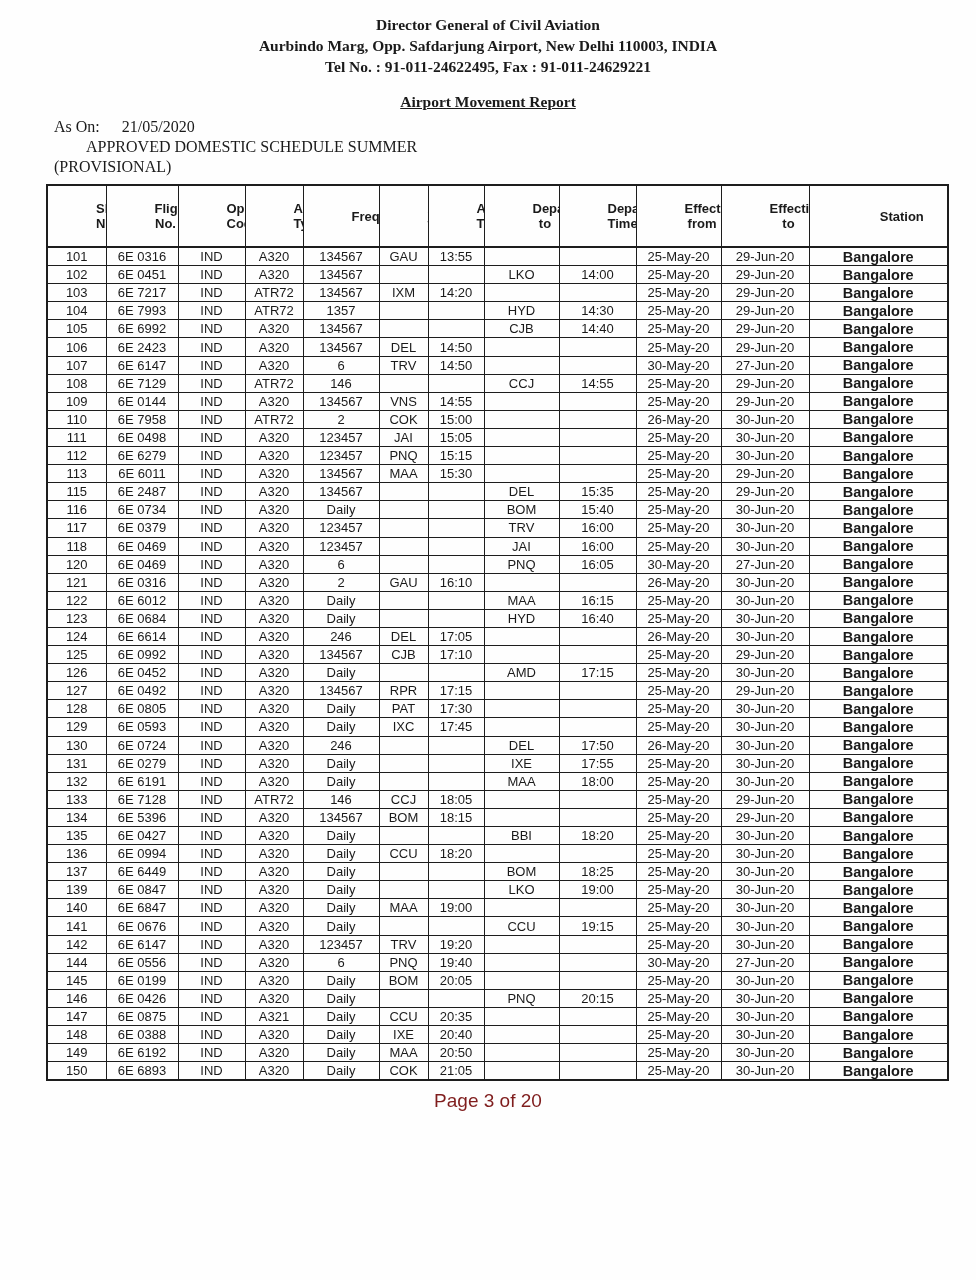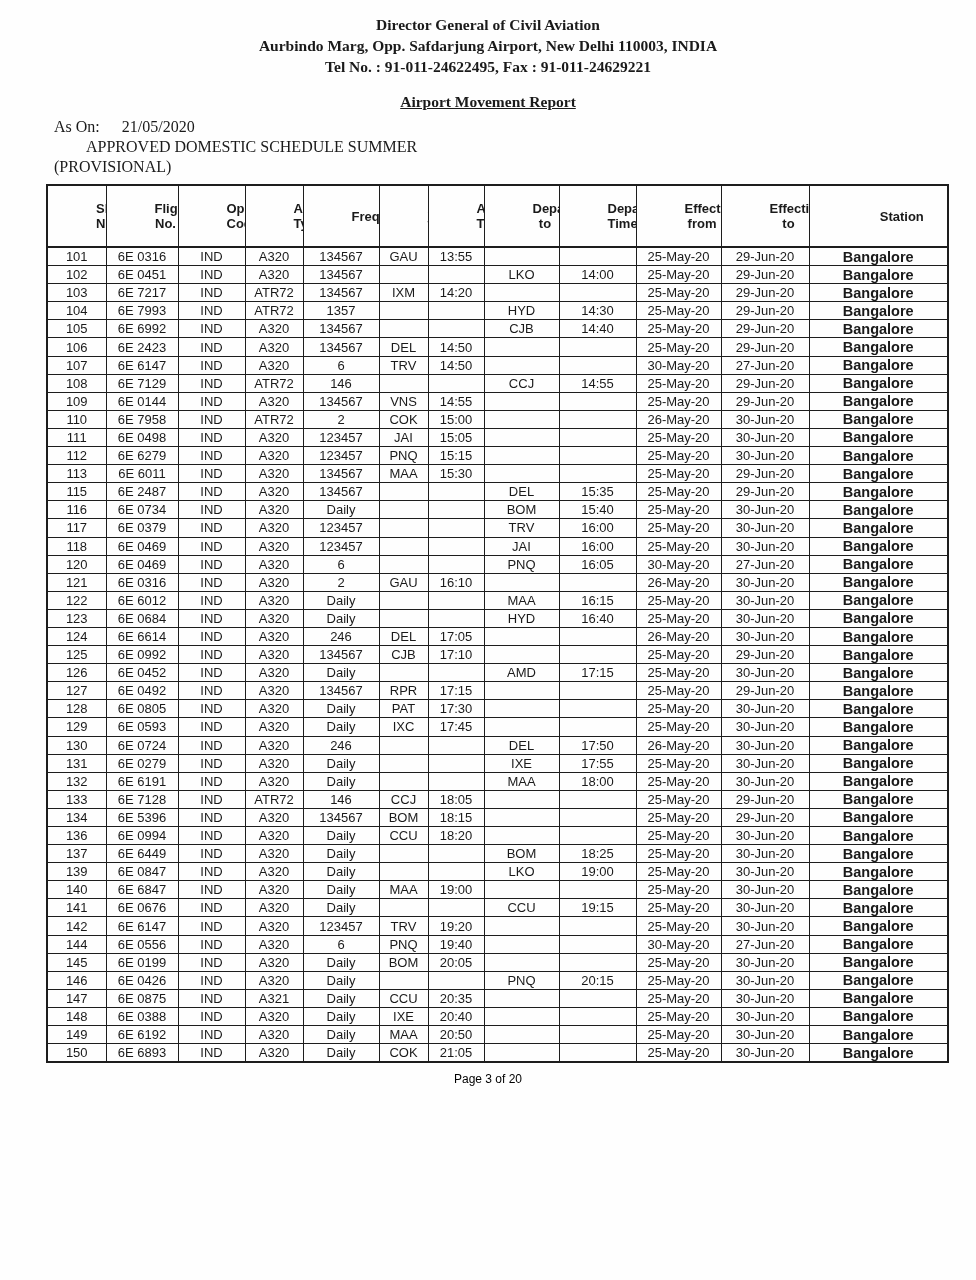--- a/index.html
+++ b/index.html
@@ -90,22 +90,22 @@
   .col-dto { width: 75px; }
   .col-dtime { width: 77px; }
   .col-efrom { width: 85px; }
   .col-eto { width: 88px; }
   .col-station { width: 139px; }
 
   .footer {
     margin-top: 9px;
     text-align: center;
     font-family: "Liberation Sans", sans-serif;
-    font-size: 12px;
-    color: #000000;
+    font-size: 19px;
+    color: #7f1d1d;
   }
 </style>
 </head>
 <body>
 
 <div class="page">
 
   <div class="doc-header">
     <div class="line">Director General of Civil Aviation</div>
     <div class="line">Aurbindo Marg, Opp. Safdarjung Airport, New Delhi 110003, INDIA</div>
@@ -598,20 +598,34 @@
           <td>134567</td>
           <td>BOM</td>
           <td>18:15</td>
           <td></td>
           <td></td>
           <td>25-May-20</td>
           <td>29-Jun-20</td>
           <td class="station">Bangalore</td>
         </tr>
         <tr>
+          <td>135</td>
+          <td>6E 0427</td>
+          <td>IND</td>
+          <td>A320</td>
+          <td>Daily</td>
+          <td></td>
+          <td></td>
+          <td>BBI</td>
+          <td>18:20</td>
+          <td>25-May-20</td>
+          <td>30-Jun-20</td>
+          <td class="station">Bangalore</td>
+        </tr>
+        <tr>
           <td>136</td>
           <td>6E 0994</td>
           <td>IND</td>
           <td>A320</td>
           <td>Daily</td>
           <td>CCU</td>
           <td>18:20</td>
           <td></td>
           <td></td>
           <td>25-May-20</td>

